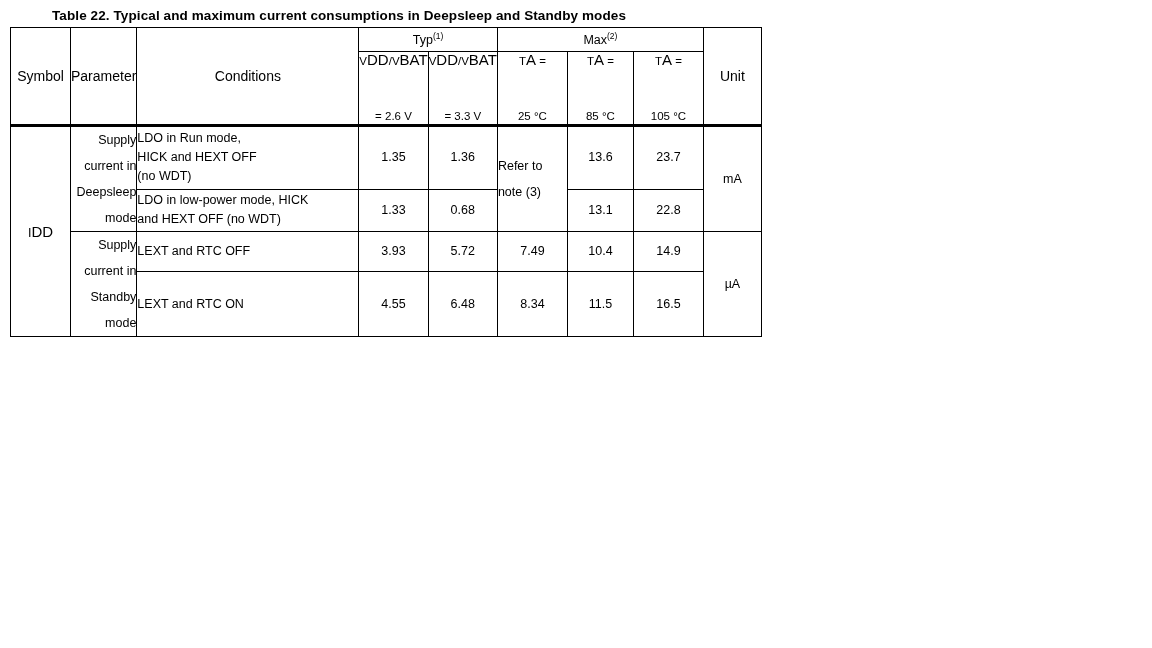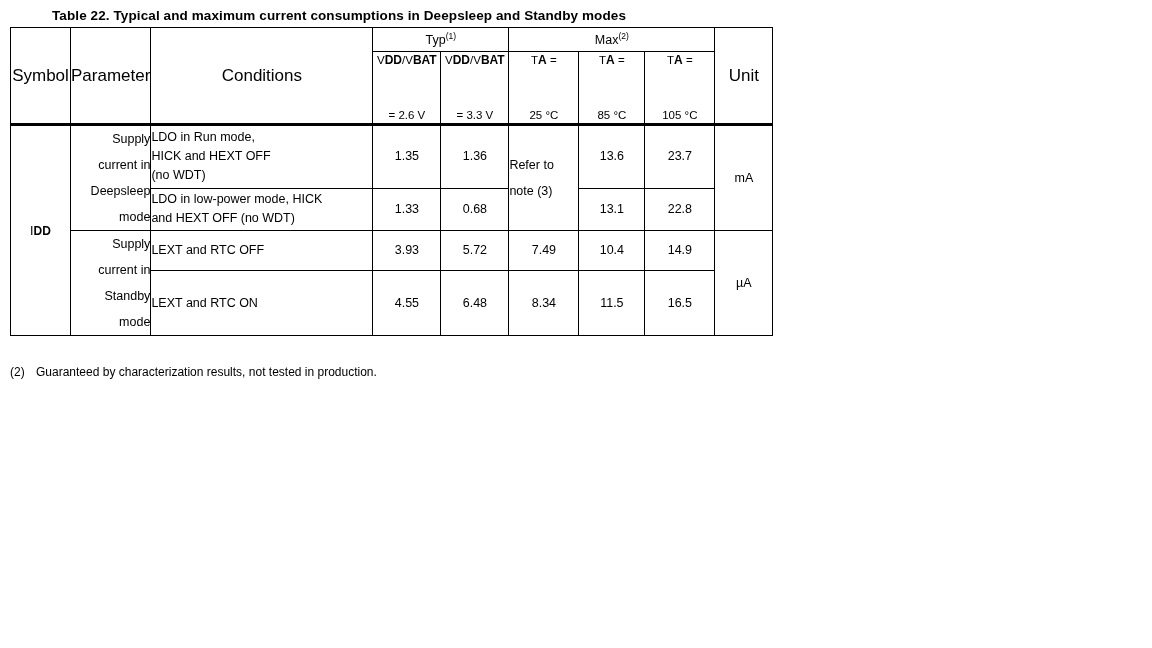--- a/index.html
+++ b/index.html
@@ -51,21 +51,21 @@
   .c-t26 { width: 68px; }
   .c-t33 { width: 68px; }
   .c-m25 { width: 70px; }
   .c-m85 { width: 66px; }
   .c-m105 { width: 70px; }
   .c-unit { width: 58px; }
 
   .hdr {
     text-align: center;
     font-weight: bold;
-    font-size: 17px;
+    font-size: 14px;
     line-height: 15px;
     padding: 3px 2px;
   }
   .grp {
     text-align: center;
     font-weight: bold;
     font-size: 12.5px;
     height: 23px;
   }
   .sub {
@@ -77,23 +77,22 @@
     padding: 2px 1px;
   }
   .sub .l1 { display: block; }
   .sub .l2 { display: block; margin-top: 39px; }
   sup {
     font-size: 8.5px;
     vertical-align: super;
     line-height: 0;
   }
   .sc {
-    font-size: 12px;
+    font-size: 15px;
     vertical-align: baseline;
-    font-weight: bold;
   }
   .thickline td {
     border-top: 3px solid #000000 !important;
   }
   .cell-left {
     text-align: left;
     padding: 5px 6px;
     line-height: 19px;
   }
   .cell-center {
@@ -236,18 +235,15 @@
         <td class="cell-center">4.55</td>
         <td class="cell-center">6.48</td>
         <td class="cell-center">8.34</td>
         <td class="cell-center">11.5</td>
         <td class="cell-center">16.5</td>
       </tr>
     </tbody>
   </table>
 
   <div class="notes">
-    <div class="note">
-      <span class="num">(2)</span><span>Guaranteed by characterization results, not tested in production.</span>
-    </div>
   </div>
 
 </div>
 
 </body></html>

